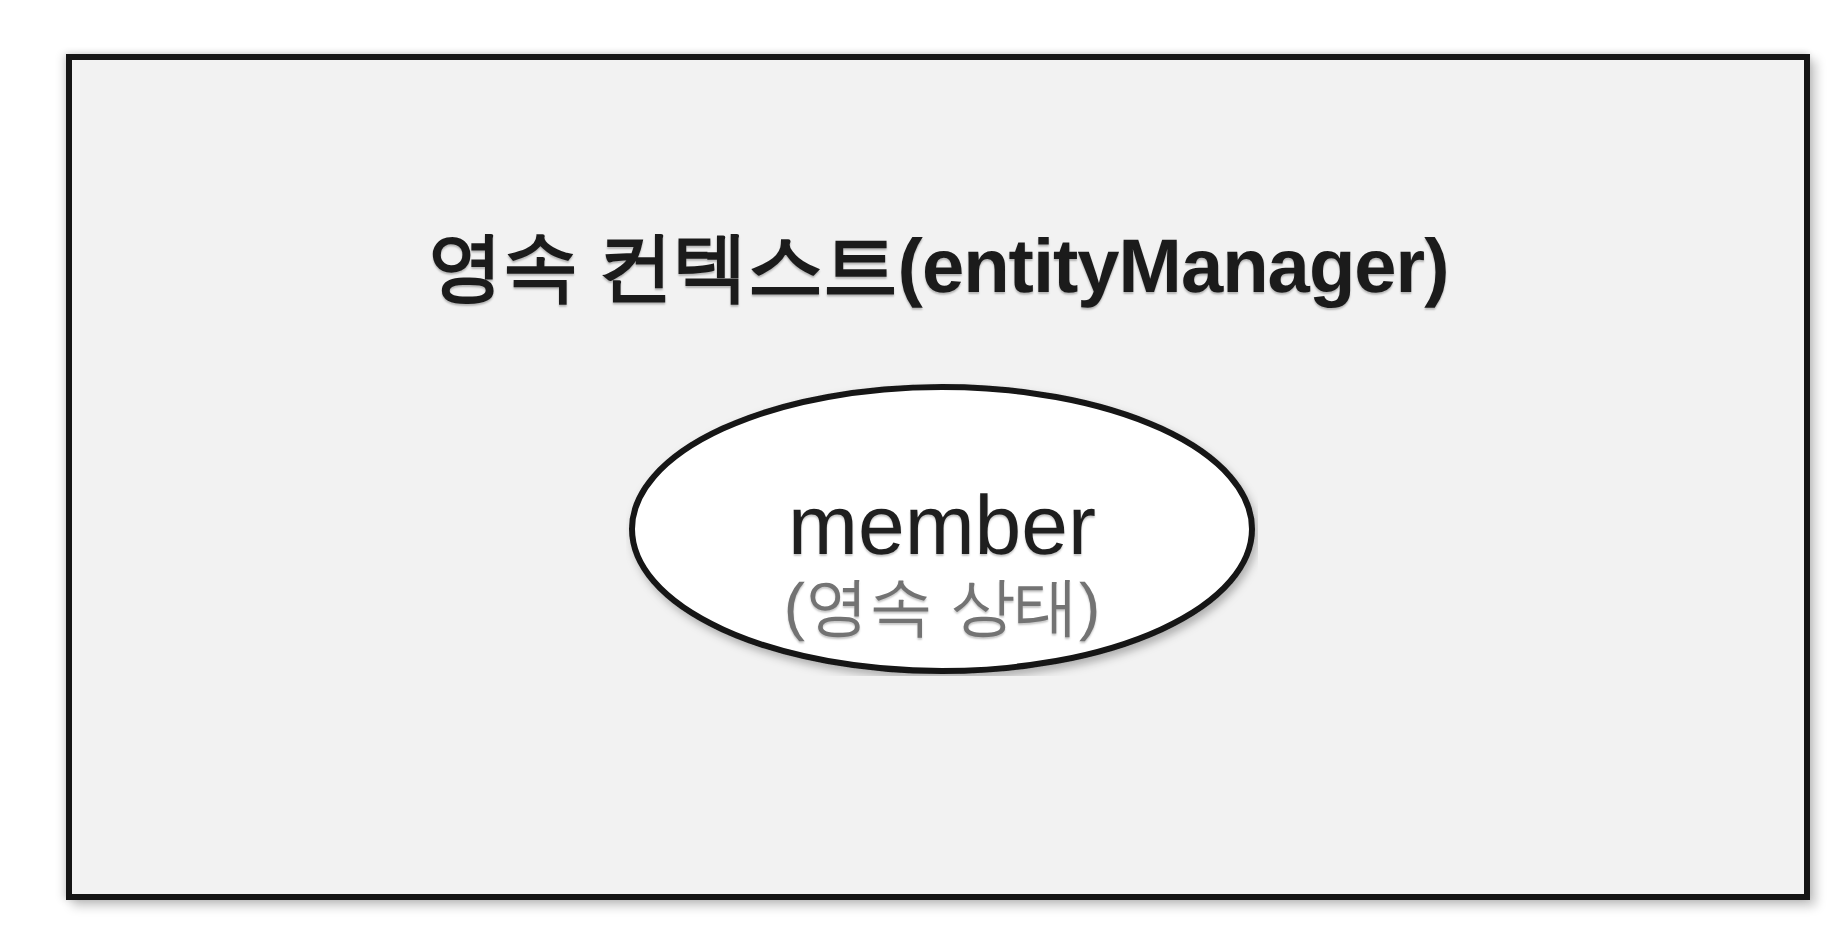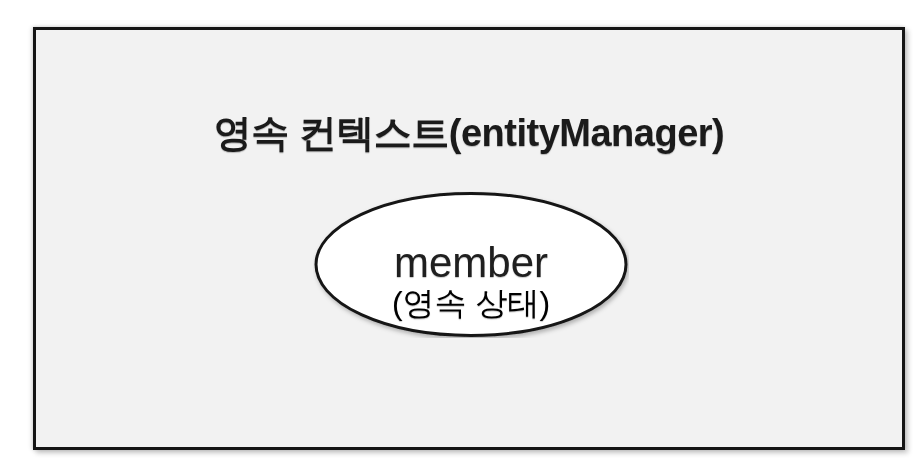--- a/index.html
+++ b/index.html
@@ -87,21 +87,21 @@
     line-height: 1.04;
     color: #1f1f1f;
     white-space: nowrap;
     text-shadow: 0 1px 1px rgba(0,0,0,0.22);
   }
 
   .entity-state {
     font-size: 32px;
     font-weight: normal;
     line-height: 1.05;
-    color: #000000;
+    color: #737373;
     white-space: nowrap;
     text-shadow: 0 1px 1px rgba(0,0,0,0.22);
   }
 </style>
 </head>
 <body>
 
 <div id="canvas">
 
   <div class="context-panel">

